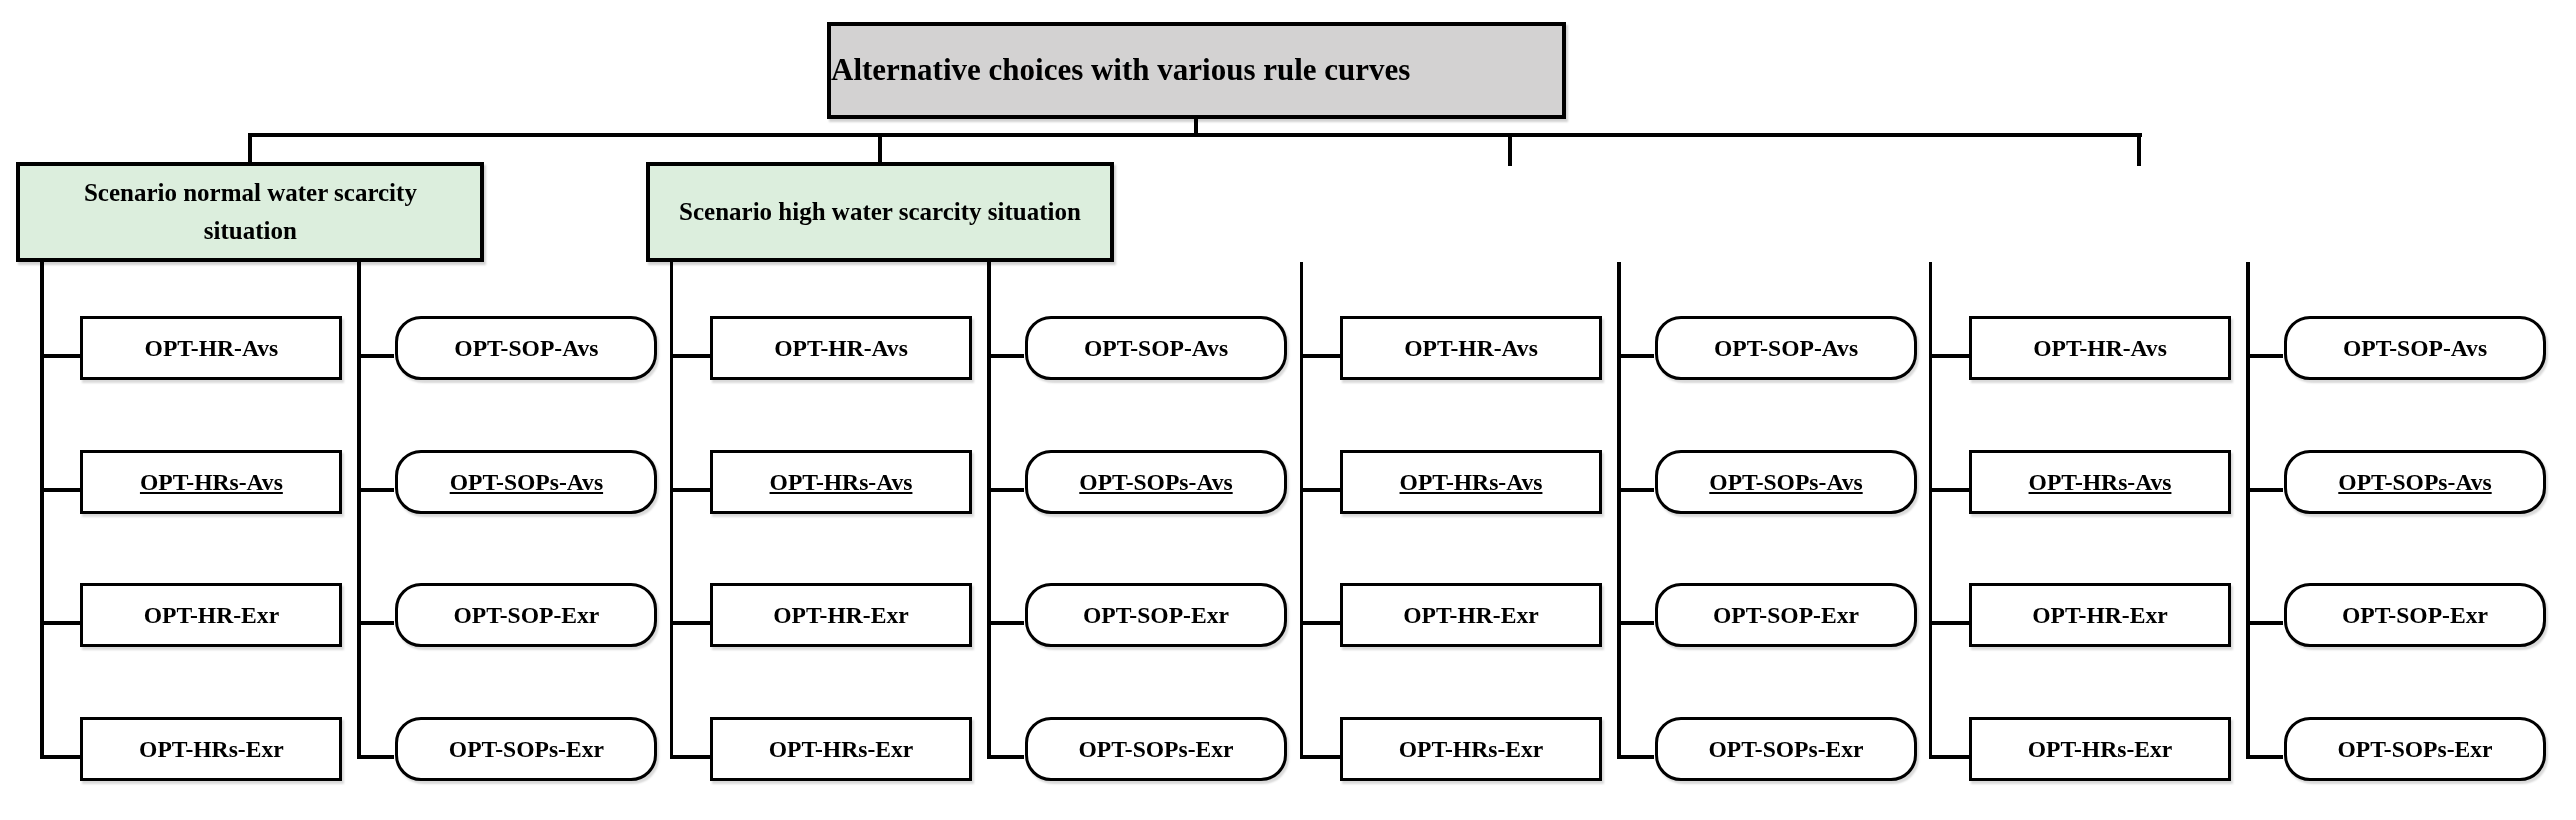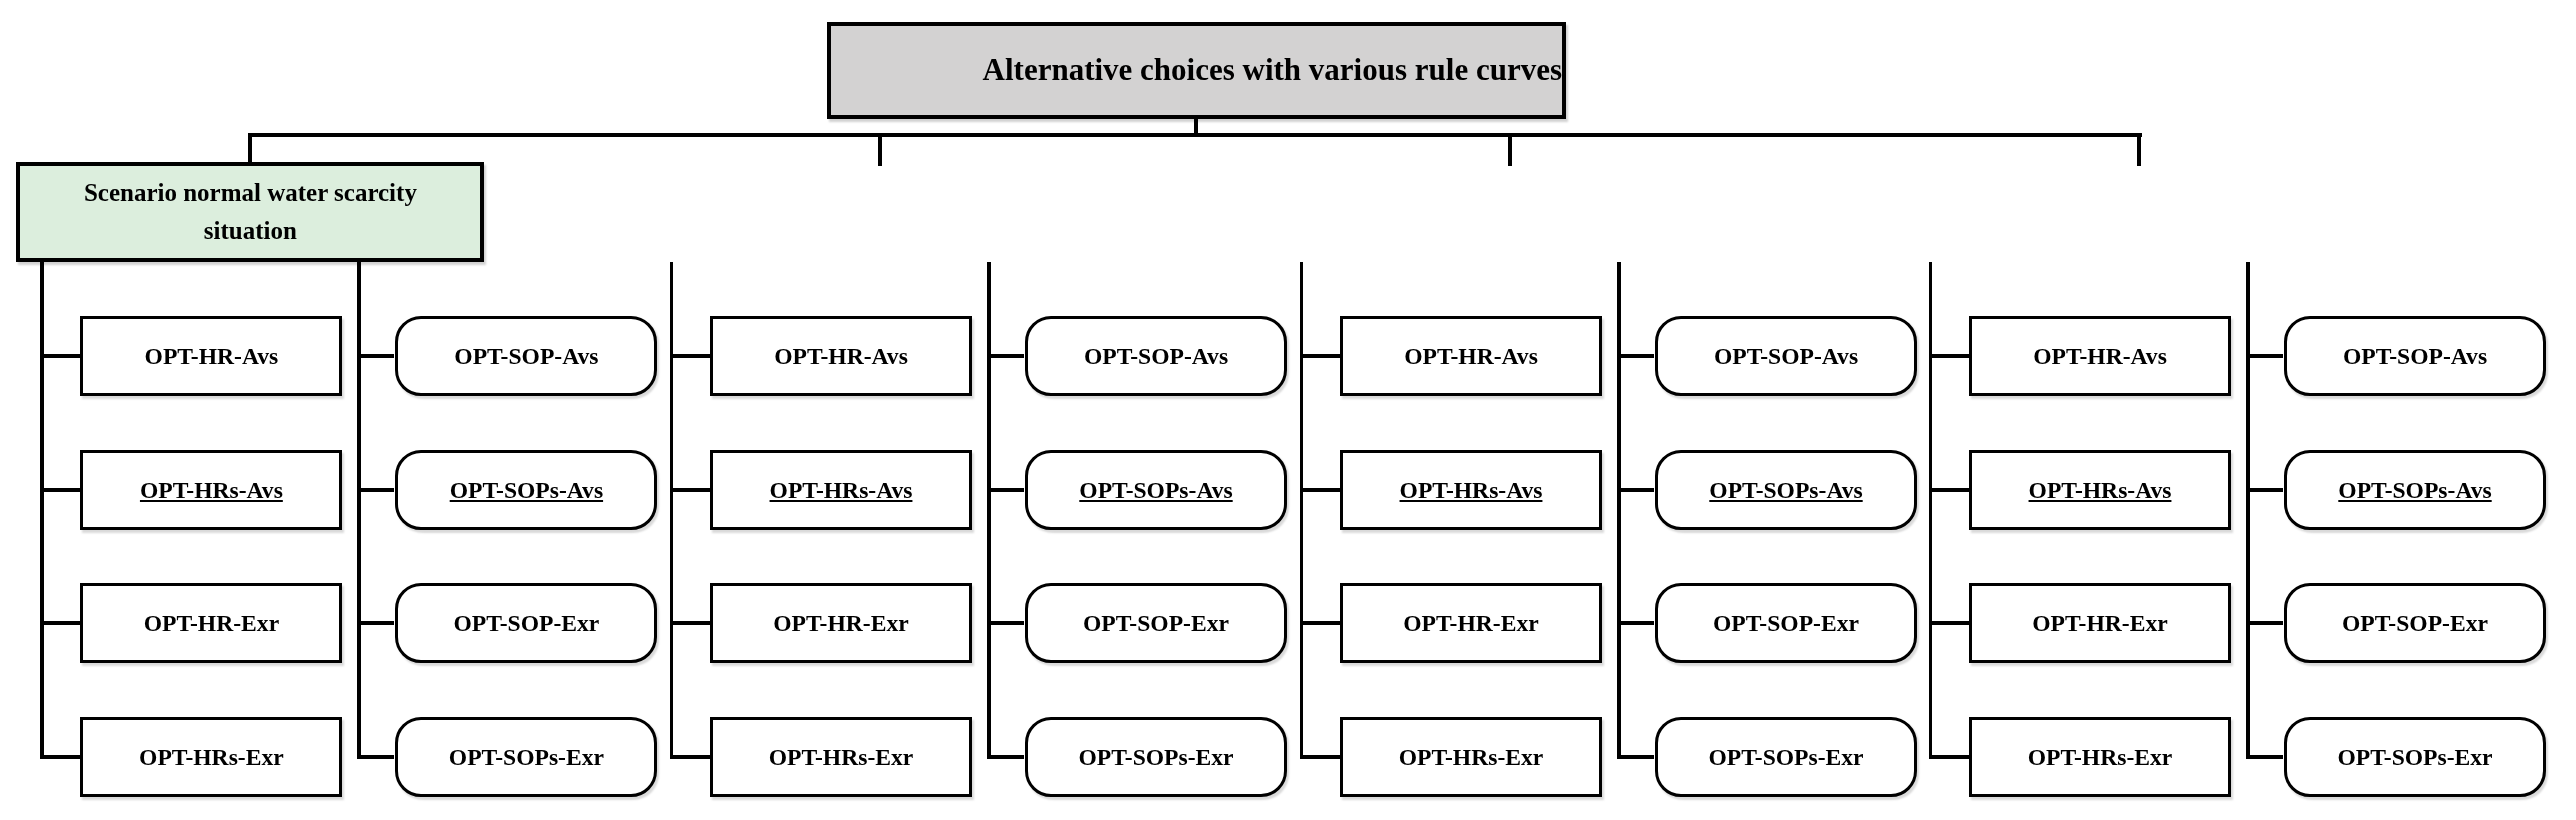--- a/index.html
+++ b/index.html
@@ -10,21 +10,21 @@
     overflow:hidden;
     font-family:"Liberation Serif", serif;
     color:#000;
   }
   
   .title-box{
     position:absolute;left:827px;top:21.6px;width:739px;height:97px;
     background:var(--title-bg,#d3d2d2);
     border:4.6px solid var(--line,#000);
     box-sizing:border-box;
-    display:flex;align-items:center;justify-content:flex-end;
+    display:flex;align-items:center;justify-content:flex-start;
     font-weight:bold;font-size:31px;
     box-shadow:2px 2.6px 2px rgba(0,0,0,0.18);
   }
   .conn{position:absolute;background:var(--line,#000);}
   .title-stub{left:1194px;top:117px;width:3.9px;height:18.3px;}
   .bus{left:248px;top:133px;width:1894px;height:3.9px;}
   
   .group{position:absolute;top:0;left:var(--gx);width:641px;height:821px;}
   .scenario-box{
     position:absolute;left:0;top:162px;width:468px;height:100px;
@@ -39,21 +39,21 @@
   }
   .vstub{left:232px;top:133px;width:3.9px;height:33px;}
   .spine{top:262px;width:3.9px;height:497px;}
   .spine-l{left:23.6px;}
   .spine-r{left:341px;}
   .stub{height:3.9px;}
   .stub.sA{left:23.6px;width:40px;}
   .stub.sB{left:341px;width:37px;}
   .stub.r1{top:354px;} .stub.r2{top:488px;} .stub.r3{top:621px;} .stub.r4{top:755px;}
   .child{
-    position:absolute;width:262px;height:80px;
+    position:absolute;width:262px;height:64px;
     background:var(--box-bg,#ffffff);
     border:3.9px solid var(--line,#000);
     box-sizing:border-box;
     display:flex;align-items:center;justify-content:center;
     font-weight:bold;font-size:23.6px;
     box-shadow:2px 2.6px 2px rgba(0,0,0,0.15);
   }
   .colA{left:64px;} .colB{left:379px;border-radius:26px;}
   .row1{top:316px;} .row2{top:450px;text-decoration:underline;} .row3{top:583px;} .row4{top:717px;}
 </style>
@@ -105,20 +105,23 @@
     <div class="child colB row3">
         <span>OPT-SOP-Exr</span>
       </div>
     <div class="child colB row4">
         <span>OPT-SOPs-Exr</span>
       </div>
   </div>
 
   <div class="group" style="--gx:646px">
     <div class="conn vstub"></div>
+    <div class="scenario-box">
+      <span>Scenario high water scarcity situation</span>
+    </div>
     <div class="conn spine spine-l"></div>
     <div class="conn spine spine-r"></div>
     <div class="conn stub sA r1"></div>
     <div class="conn stub sA r2"></div>
     <div class="conn stub sA r3"></div>
     <div class="conn stub sA r4"></div>
     <div class="conn stub sB r1"></div>
     <div class="conn stub sB r2"></div>
     <div class="conn stub sB r3"></div>
     <div class="conn stub sB r4"></div>

